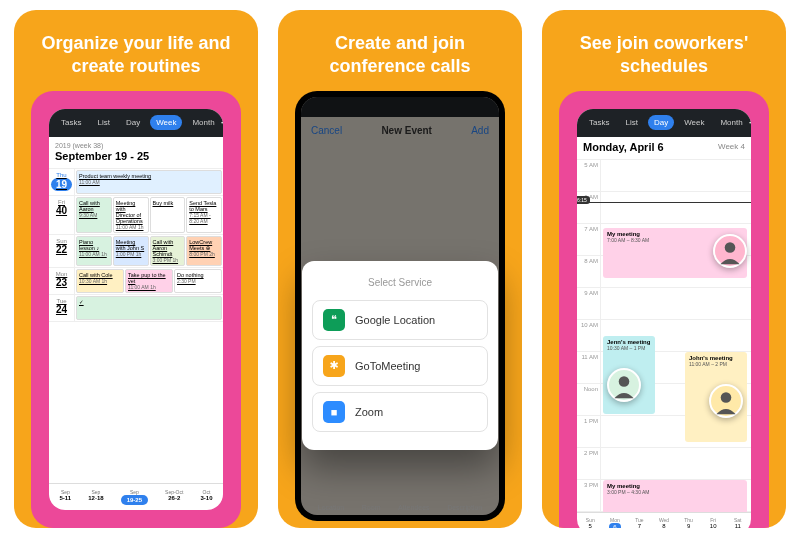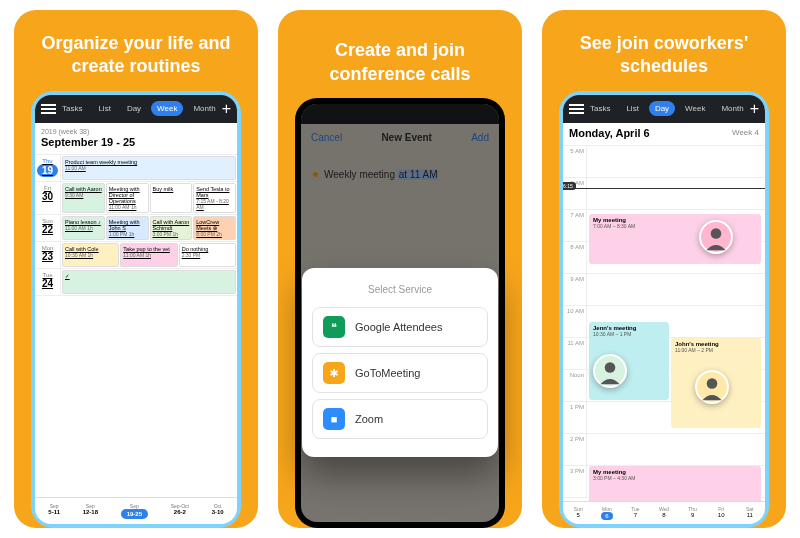--- a/index.html
+++ b/index.html
@@ -1,19 +1,19 @@
 <!DOCTYPE html>
 <html><head>
 <meta charset="utf-8">
 <style>
 * { margin:0; padding:0; box-sizing:border-box; font-family:-apple-system,Helvetica,Arial,sans-serif; }
 body { background:#fff; width:800px; height:538px; display:flex; gap:20px; padding:10px 14px; overflow:hidden; }
-.panel { flex:1; background:#f7a51b; border-radius:22px; overflow:hidden; position:relative; display:flex; flex-direction:column; align-items:center;justify-content:flex-end; }
+.panel { flex:1; background:#f7a51b; border-radius:22px; overflow:hidden; position:relative; display:flex; flex-direction:column; align-items:center; }
 .headline { color:#fff; font-size:18px; font-weight:600; text-align:center; padding:22px 10px 14px; line-height:1.3; }
-.phone { width:210px; height:480px; background:#7dd3fc; border-radius:22px; padding:4px; margin-top:-2px; }
+.phone { width:210px; height:480px; background:#ec4899; border-radius:22px; padding:18px; margin-top:-2px; }
 .screen { width:100%; height:100%; background:#fff; border-radius:16px; overflow:hidden; display:flex; flex-direction:column; }
 .topbar { background:#1e2226; color:#fff; height:28px; display:flex; align-items:center; padding:0 6px; font-size:8px; }
 .ham { width:16px; display:flex; flex-direction:column; gap:2px; cursor:pointer; }
 .ham span { height:2px; background:#fff; }
 .seg { display:flex; gap:4px; margin:0 auto; align-items:center; }
 .seg span { padding:3px 6px; border-radius:8px; color:#ccc; cursor:pointer; }
 .seg .on { background:#2f80ed; color:#fff; }
 .plus { font-size:16px; font-weight:300; cursor:pointer; }
 .sub { padding:4px 6px 6px; font-size:8px; border-bottom:1px solid #eee; }
 .sub .small { color:#888; font-size:7px; }
@@ -104,21 +104,21 @@
             <div class="evs">
               <div class="ev" style="background: rgb(224, 240, 255);">
                 <div>Product team weekly meeting</div>
                 <div class="ti">11:00 AM</div>
               </div>
             </div>
           </div>
           <div class="row">
             <div class="dcell">
               <div class="dow">Fri</div>
-              <div class="dn">30</div>
+              <div class="dn">40</div>
             </div>
             <div class="evs">
               <div class="ev" style="background: rgb(215, 242, 224);">
                 <div>Call with Aaron</div>
                 <div class="ti">9:30 AM</div>
               </div>
               <div class="ev" style="background: rgb(255, 255, 255);">
                 <div>Meeting with Director of Operations</div>
                 <div class="ti">11:00 AM 1h</div>
               </div>
@@ -219,38 +219,34 @@
   <div class="headline">Create and join conference calls</div>
   <div class="p2wrap">
     <div class="p2phone">
       <div class="p2scr">
         <div class="p2nav"></div>
         <div class="p2bar">
           <span class="c">Cancel</span>
           <span class="t">New Event</span>
           <span class="c">Add</span>
         </div>
-        <div class="p2evt">
-          <span class="dot"></span>
-          <span><span>Weekly meeting</span> <span class="hl">at 11 AM</span></span>
-        </div>
       </div>
     </div>
     <div class="p2bot" id="p2bot">
         <div>Location</div>
         <div>Room</div>
         <div>Attendees</div>
         <div>Description</div>
       </div>
     <div class="modal">
       <p>Select Service</p>
       <div id="svcs">
           <div class="svc">
             <span class="ic" style="background:#0d9d58">❝</span>
-            <span class="lb">Google Attendees</span>
+            <span class="lb">Google Location</span>
           </div>
           <div class="svc">
             <span class="ic" style="background:#f7a51b">✱</span>
             <span class="lb">GoToMeeting</span>
           </div>
           <div class="svc">
             <span class="ic" style="background:#2d8cff">■</span>
             <span class="lb">Zoom</span>
           </div>
         </div>

